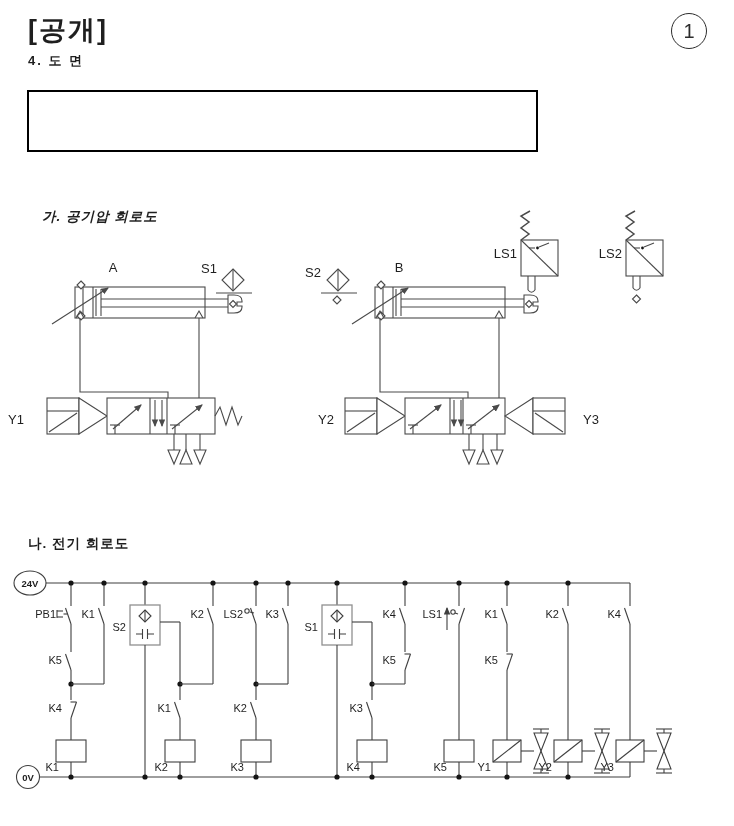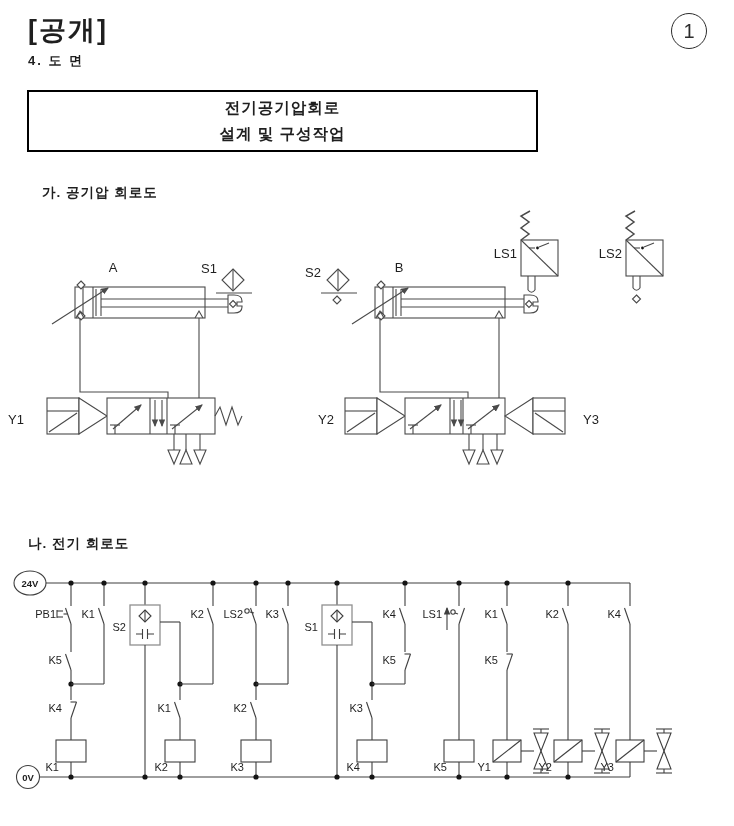--- a/index.html
+++ b/index.html
@@ -37,27 +37,23 @@
 
 <div class="page">
 
   <div class="abs classification">[공개]</div>
   <div class="abs drawing-no">4. 도 면</div>
   <div class="abs page-badge">
     <span>1</span>
   </div>
 
   <div class="abs doc-table">
-    <div class="cell c-w4 two-line">
-      <span>전기공기압회로</span>
-      <span>설계 및 구성작업</span>
-    </div>
   </div>
 
-  <div class="abs sec-title" style="left:42px;top:184px;">가. 공기압 회로도</div>
+  <div class="abs sec-title" style="left:42px;top:208px;font-style:italic;">가. 공기압 회로도</div>
 
   <svg style="top:210px;" width="734" height="292" viewBox="0 210 734 292">
     <defs>
       <marker id="ah1" markerWidth="8" markerHeight="8" refX="6" refY="3" orient="auto">
         <path d="M0,0 L7,3 L0,6 Z" fill="#4a4a4a"></path>
       </marker>
     </defs>
 
     <g>
       <rect class="plw" x="75" y="287" width="130" height="31"></rect>

